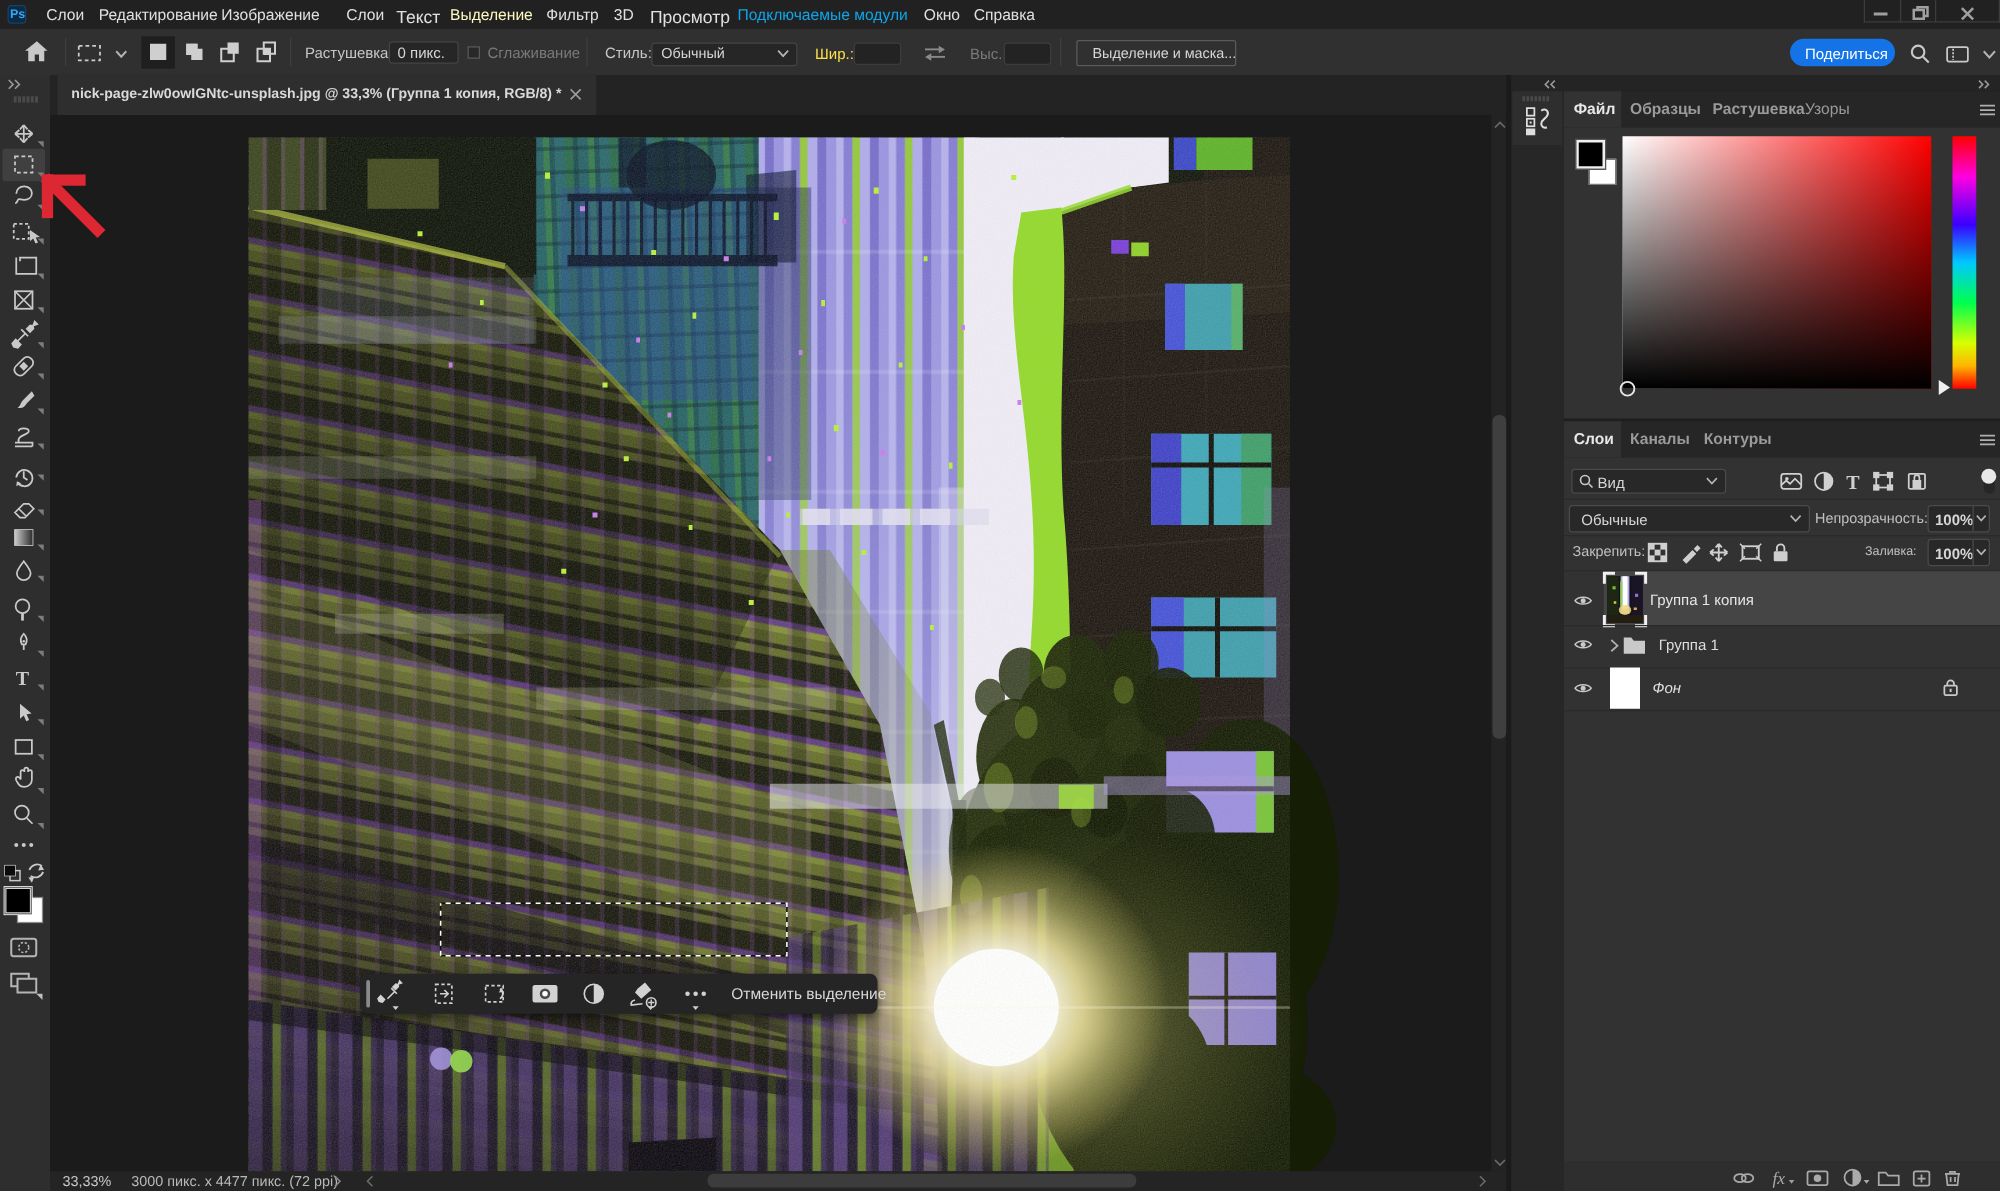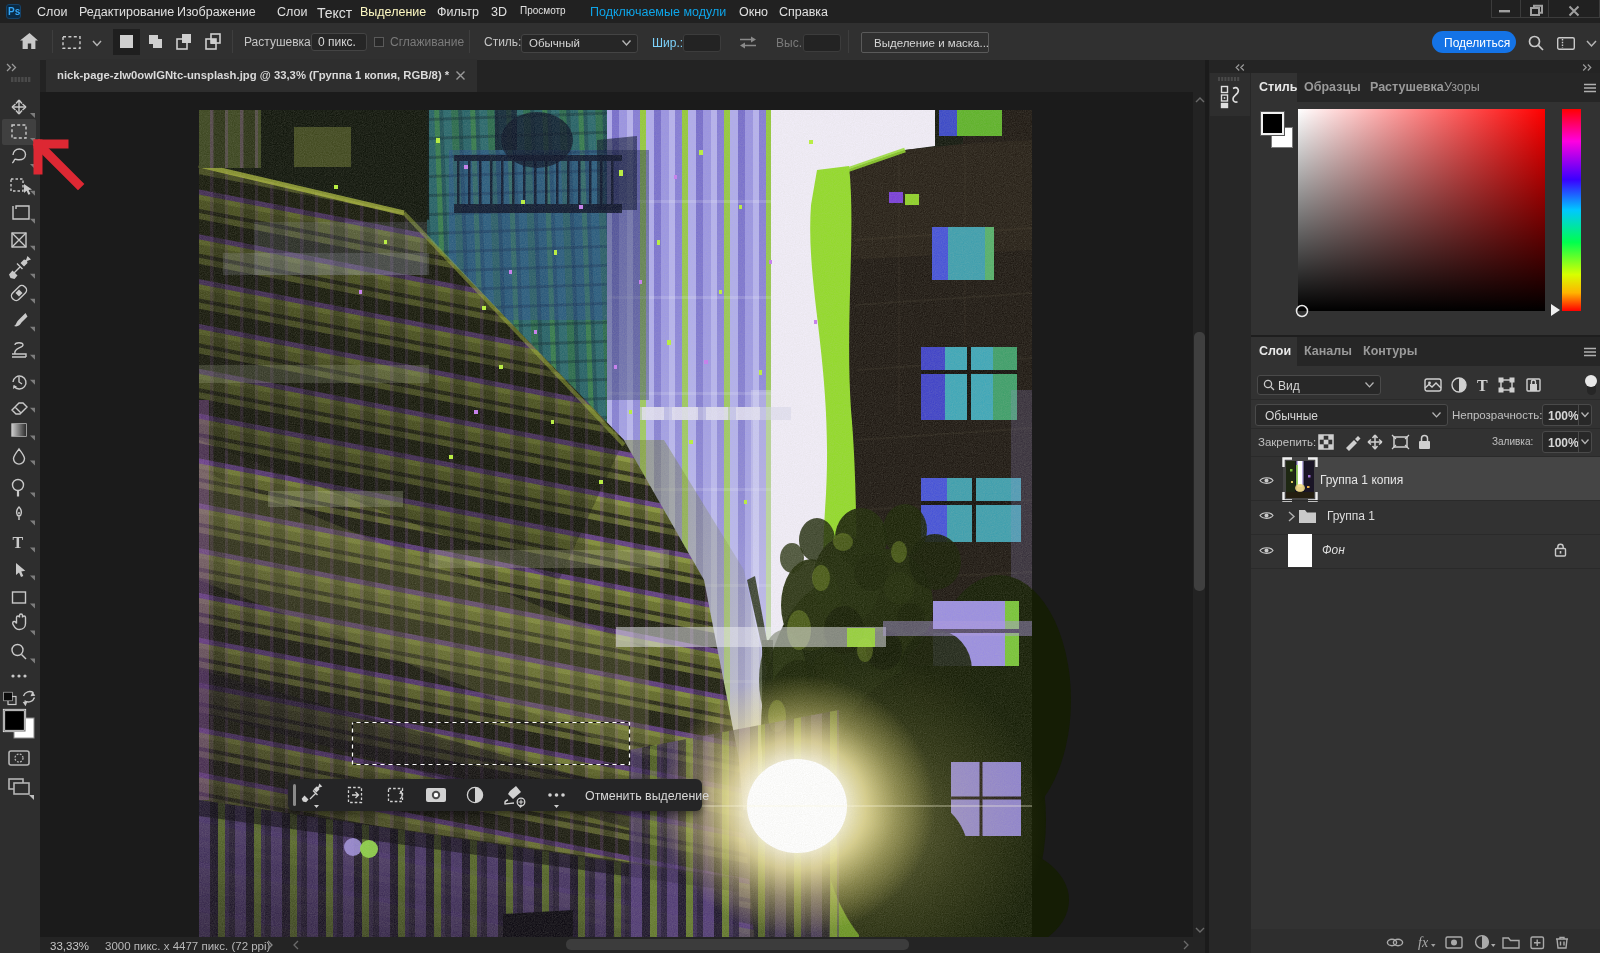--- a/index.html
+++ b/index.html
@@ -61,21 +61,21 @@
 <div class="t" style="left:318px;top:35px">0 пикс.</div>
 <div class="abs" style="left:374px;top:37px;width:10px;height:10px;border:1px solid #5a5a5a;background:#282828"></div>
 <div class="t" style="left:390px;top:35px;color:#7a7a7a">Сглаживание</div>
 <div class="abs" style="left:469px;top:30px;width:1px;height:23px;background:#3e3e3e"></div>
 <div class="t" style="left:484px;top:35px;color:#c6c6c6">Стиль:</div>
 <div class="box" style="left:521px;top:34px;width:117px;height:19px;border-color:#444"></div>
 <div class="t" style="left:529px;top:37px;font-size:11.5px">Обычный</div>
 <svg style="left:622px;top:40px" width="9" height="6" viewBox="0 0 9 6">
     <path d="M0.5 0.5 l4 4.4 4-4.4" stroke="#b5b5b5" stroke-width="1.4" fill="none"></path>
   </svg>
-<div class="t" style="left:652px;top:36px;color:#7dd3fc">Шир.:</div>
+<div class="t" style="left:652px;top:36px;color:#fde047">Шир.:</div>
 <div class="box" style="left:683px;top:34px;width:38px;height:18px;border-color:#3c3c3c;background:#232323"></div>
 <svg style="left:738px;top:36px" width="20" height="13" viewBox="0 0 20 13">
  <g stroke="#8a8a8a" stroke-width="1.5" fill="none">
       <path d="M2 3.5 H14"></path>
       <path d="M18 9.5 H6"></path>
     </g>
  <path d="M13 0.5 L18 3.5 L13 6.5 Z M7 6.5 L2 9.5 L7 12.5 Z" fill="#8a8a8a"></path>
 </svg>
 <div class="t" style="left:776px;top:36px;color:#7a7a7a">Выс.:</div>
 <div class="box" style="left:803px;top:34px;width:38px;height:18px;border-color:#3c3c3c;background:#232323"></div>
@@ -95,21 +95,21 @@
 </svg>
 
 <div class="t" style="left:37px;top:5px;font-size:12.5px;color:#e0e0e0">Слои</div>
 <div class="t" style="left:79px;top:5px;font-size:12.5px;color:#e0e0e0">Редактирование</div>
 <div class="t" style="left:177px;top:5px;font-size:12.5px;color:#e0e0e0">Изображение</div>
 <div class="t" style="left:277px;top:5px;font-size:12.5px;color:#e0e0e0">Слои</div>
 <div class="t" style="left:317px;top:5px;font-size:14px;color:#e0e0e0">Текст</div>
 <div class="t" style="left:360px;top:5px;font-size:12.5px;color:#fef9c3">Выделение</div>
 <div class="t" style="left:437px;top:5px;font-size:12.5px;color:#e0e0e0">Фильтр</div>
 <div class="t" style="left:491px;top:5px;font-size:12.5px;color:#e0e0e0">3D</div>
-<div class="t" style="left:520px;top:5px;font-size:10px;color:#e0e0e0">Просмотр</div>
+<div class="t" style="left:520px;top:5px;font-size:14px;color:#e0e0e0">Просмотр</div>
 <div class="t" style="left:590px;top:5px;font-size:12.5px;color:#0ea5e9">Подключаемые модули</div>
 <div class="t" style="left:739px;top:5px;font-size:12.5px;color:#e0e0e0">Окно</div>
 <div class="t" style="left:779px;top:5px;font-size:12.5px;color:#e0e0e0">Справка</div>
 
 <div class="abs" style="left:40px;top:60px;width:1165px;height:32px;background:#232323"></div>
 <div class="abs" style="left:46px;top:59px;width:431px;height:33px;background:#2e2e2e"></div>
 <div class="t" style="left:57px;top:69px;color:#dadada;font-weight:bold;font-size:11.3px">nick-page-zlw0owIGNtc-unsplash.jpg @ 33,3% (Группа 1 копия, RGB/8) *</div>
 <svg style="left:455px;top:70px" width="11" height="11" viewBox="0 0 11 11">
     <path d="M1.5 1.5 l8 8 M9.5 1.5 l-8 8" stroke="#9a9a9a" stroke-width="1.4"></path>
   </svg>
@@ -569,21 +569,21 @@
   <path d="M15 12.5 c4.5-2.5 6.5 1.5 4.5 4.5 -1.5 2.3-4.5 3-4.5 6 0 2.3 2.3 3.8 4.5 2.8" stroke-width="1.6"></path>
  </g>
 </svg>
 
 <div class="abs" style="left:1251px;top:60px;width:349px;height:13px;background:#242424"></div>
 <svg style="left:1582px;top:64px" width="10" height="7" viewBox="0 0 10 7">
     <path d="M1.2 0.5 L4.2 3.5 L1.2 6.5 M5.8 0.5 L8.8 3.5 L5.8 6.5" stroke="#9a9a9a" stroke-width="1.2" fill="none"></path>
   </svg>
 <div class="abs" style="left:1251px;top:73px;width:349px;height:29px;background:#262626"></div>
 <div class="abs" style="left:1251px;top:73px;width:46px;height:29px;background:#323232"></div>
-<div class="t" style="left:1259px;top:80px;color:#e8e8e8;font-weight:bold;font-size:12.5px">Стиль</div>
+<div class="t" style="left:1259px;top:80px;color:#e8e8e8;font-weight:bold;font-size:12.5px">Файл</div>
 <div class="t" style="left:1304px;top:80px;color:#9a9a9a;font-weight:bold;font-size:12.5px">Образцы</div>
 <div class="t" style="left:1370px;top:80px;color:#9a9a9a;font-weight:bold;font-size:12.5px">Растушевка</div>
 <div class="t" style="left:1444px;top:80px;color:#9a9a9a;font-weight:normal;font-size:12.5px">Узоры</div>
 <svg style="left:1584px;top:83px" width="12" height="10" viewBox="0 0 12 10">
     <path d="M0 1.5 h12 M0 5 h12 M0 8.5 h12" stroke="#b0b0b0" stroke-width="1.4"></path>
   </svg>
 <div class="abs" style="left:1251px;top:102px;width:349px;height:233px;background:#323232"></div>
 <div class="abs" style="left:1271px;top:127px;width:22px;height:21px;background:#fff;border:1px solid #7a7a7a"></div>
 <div class="abs" style="left:1261px;top:112px;width:23px;height:23px;background:#000;border:2px solid #f0f0f0;outline:1px solid #555"></div>
 <div class="abs" style="left:1298px;top:109px;width:247px;height:202px;background:linear-gradient(to bottom,rgba(0,0,0,0) 0%,#000 100%),linear-gradient(to right,#fff 0%,#f00 100%)"></div>

